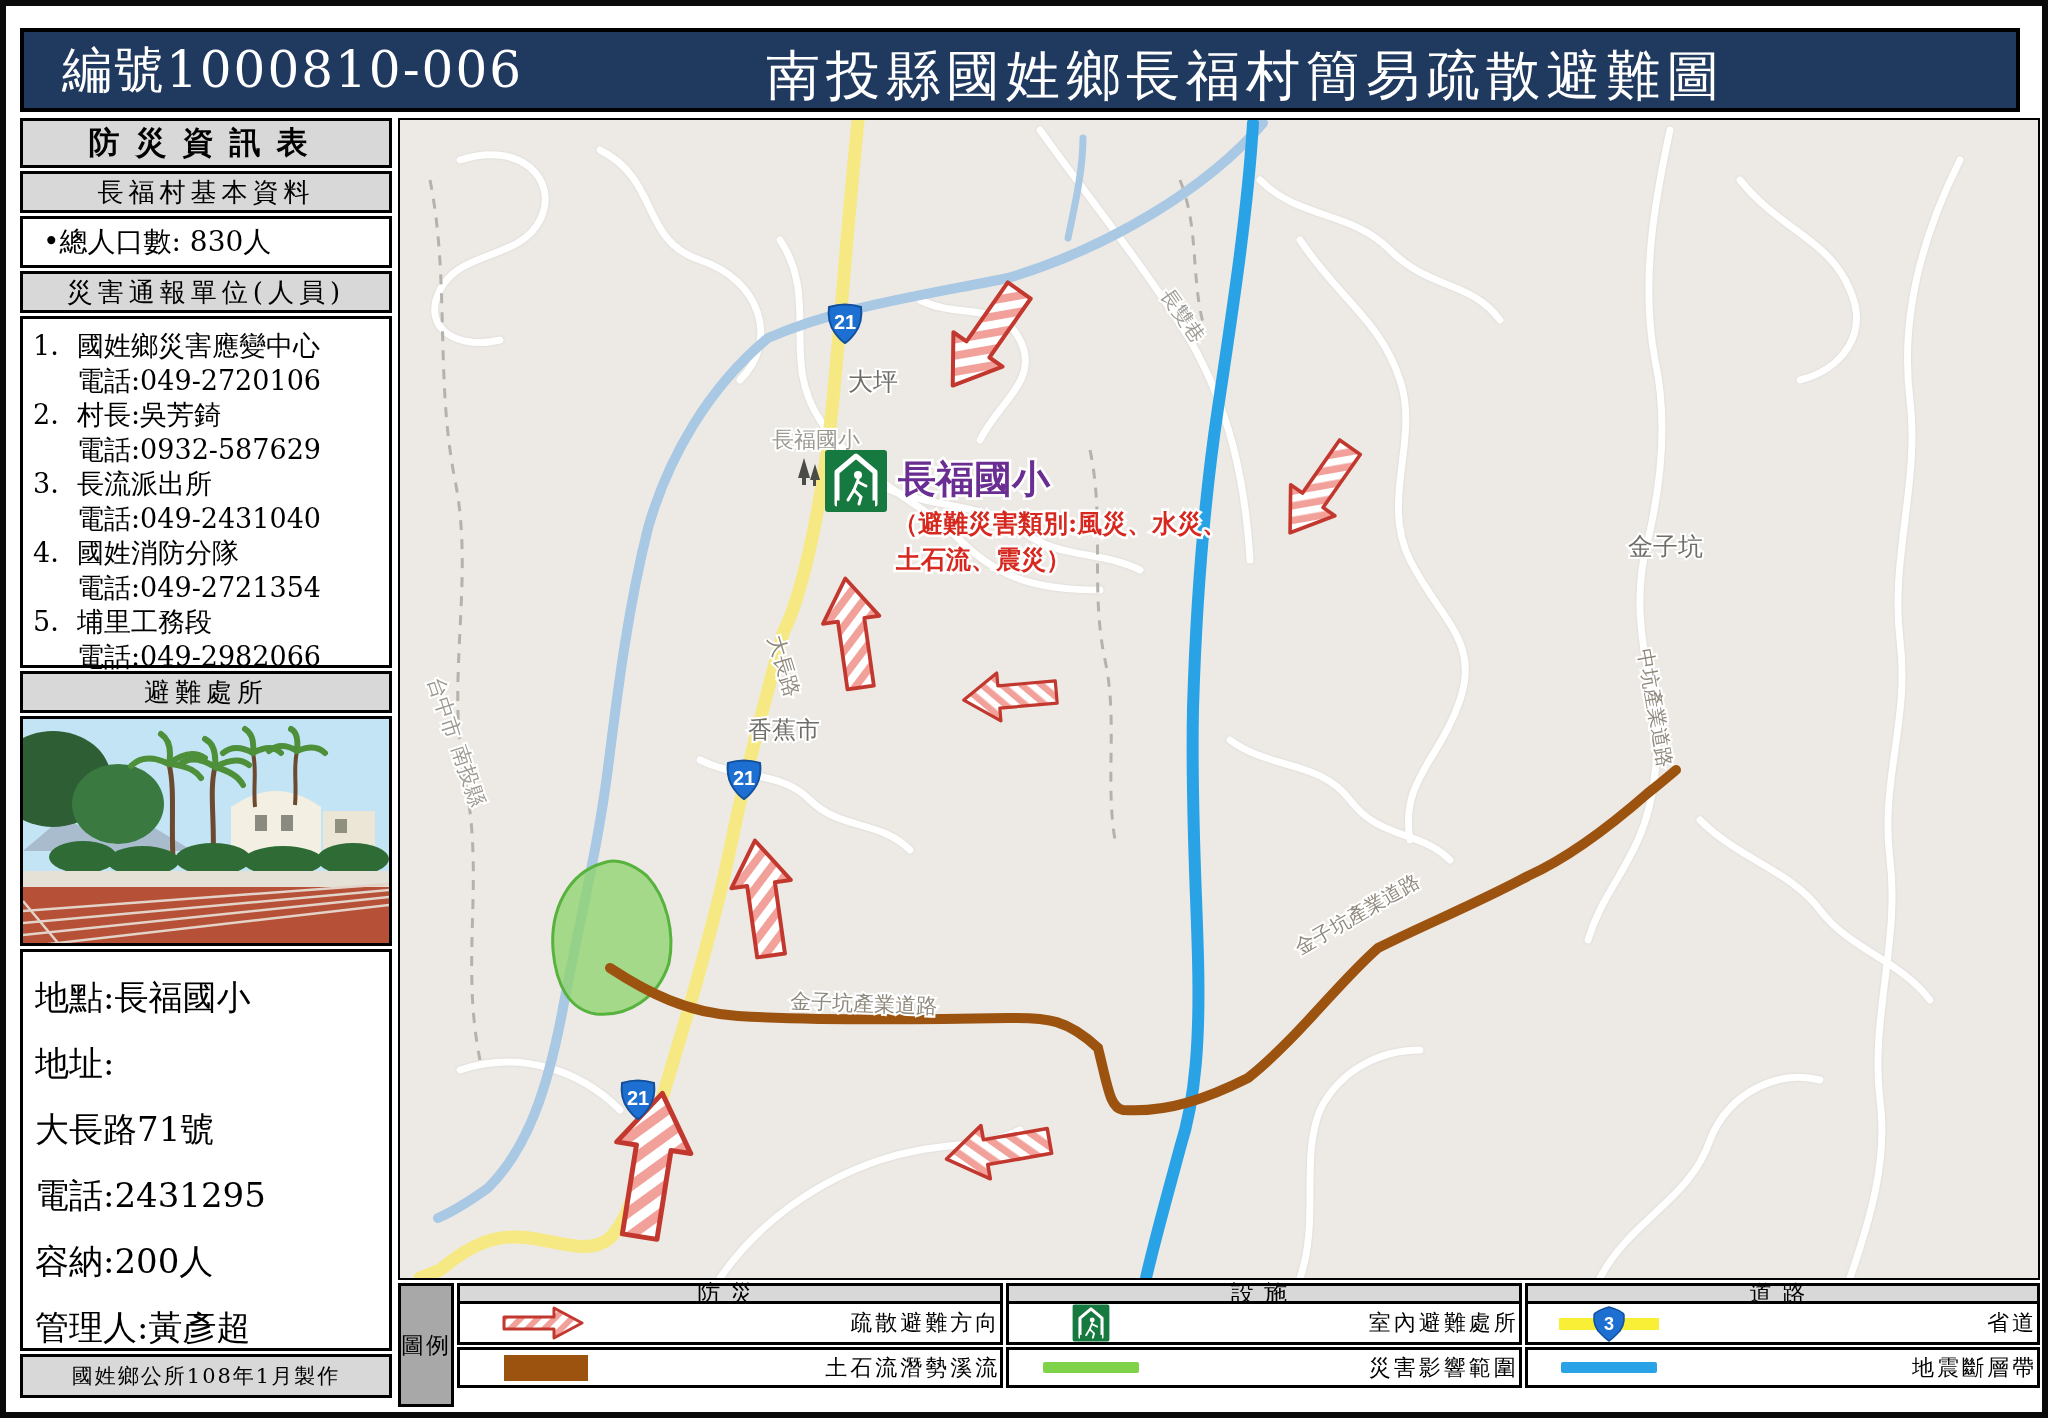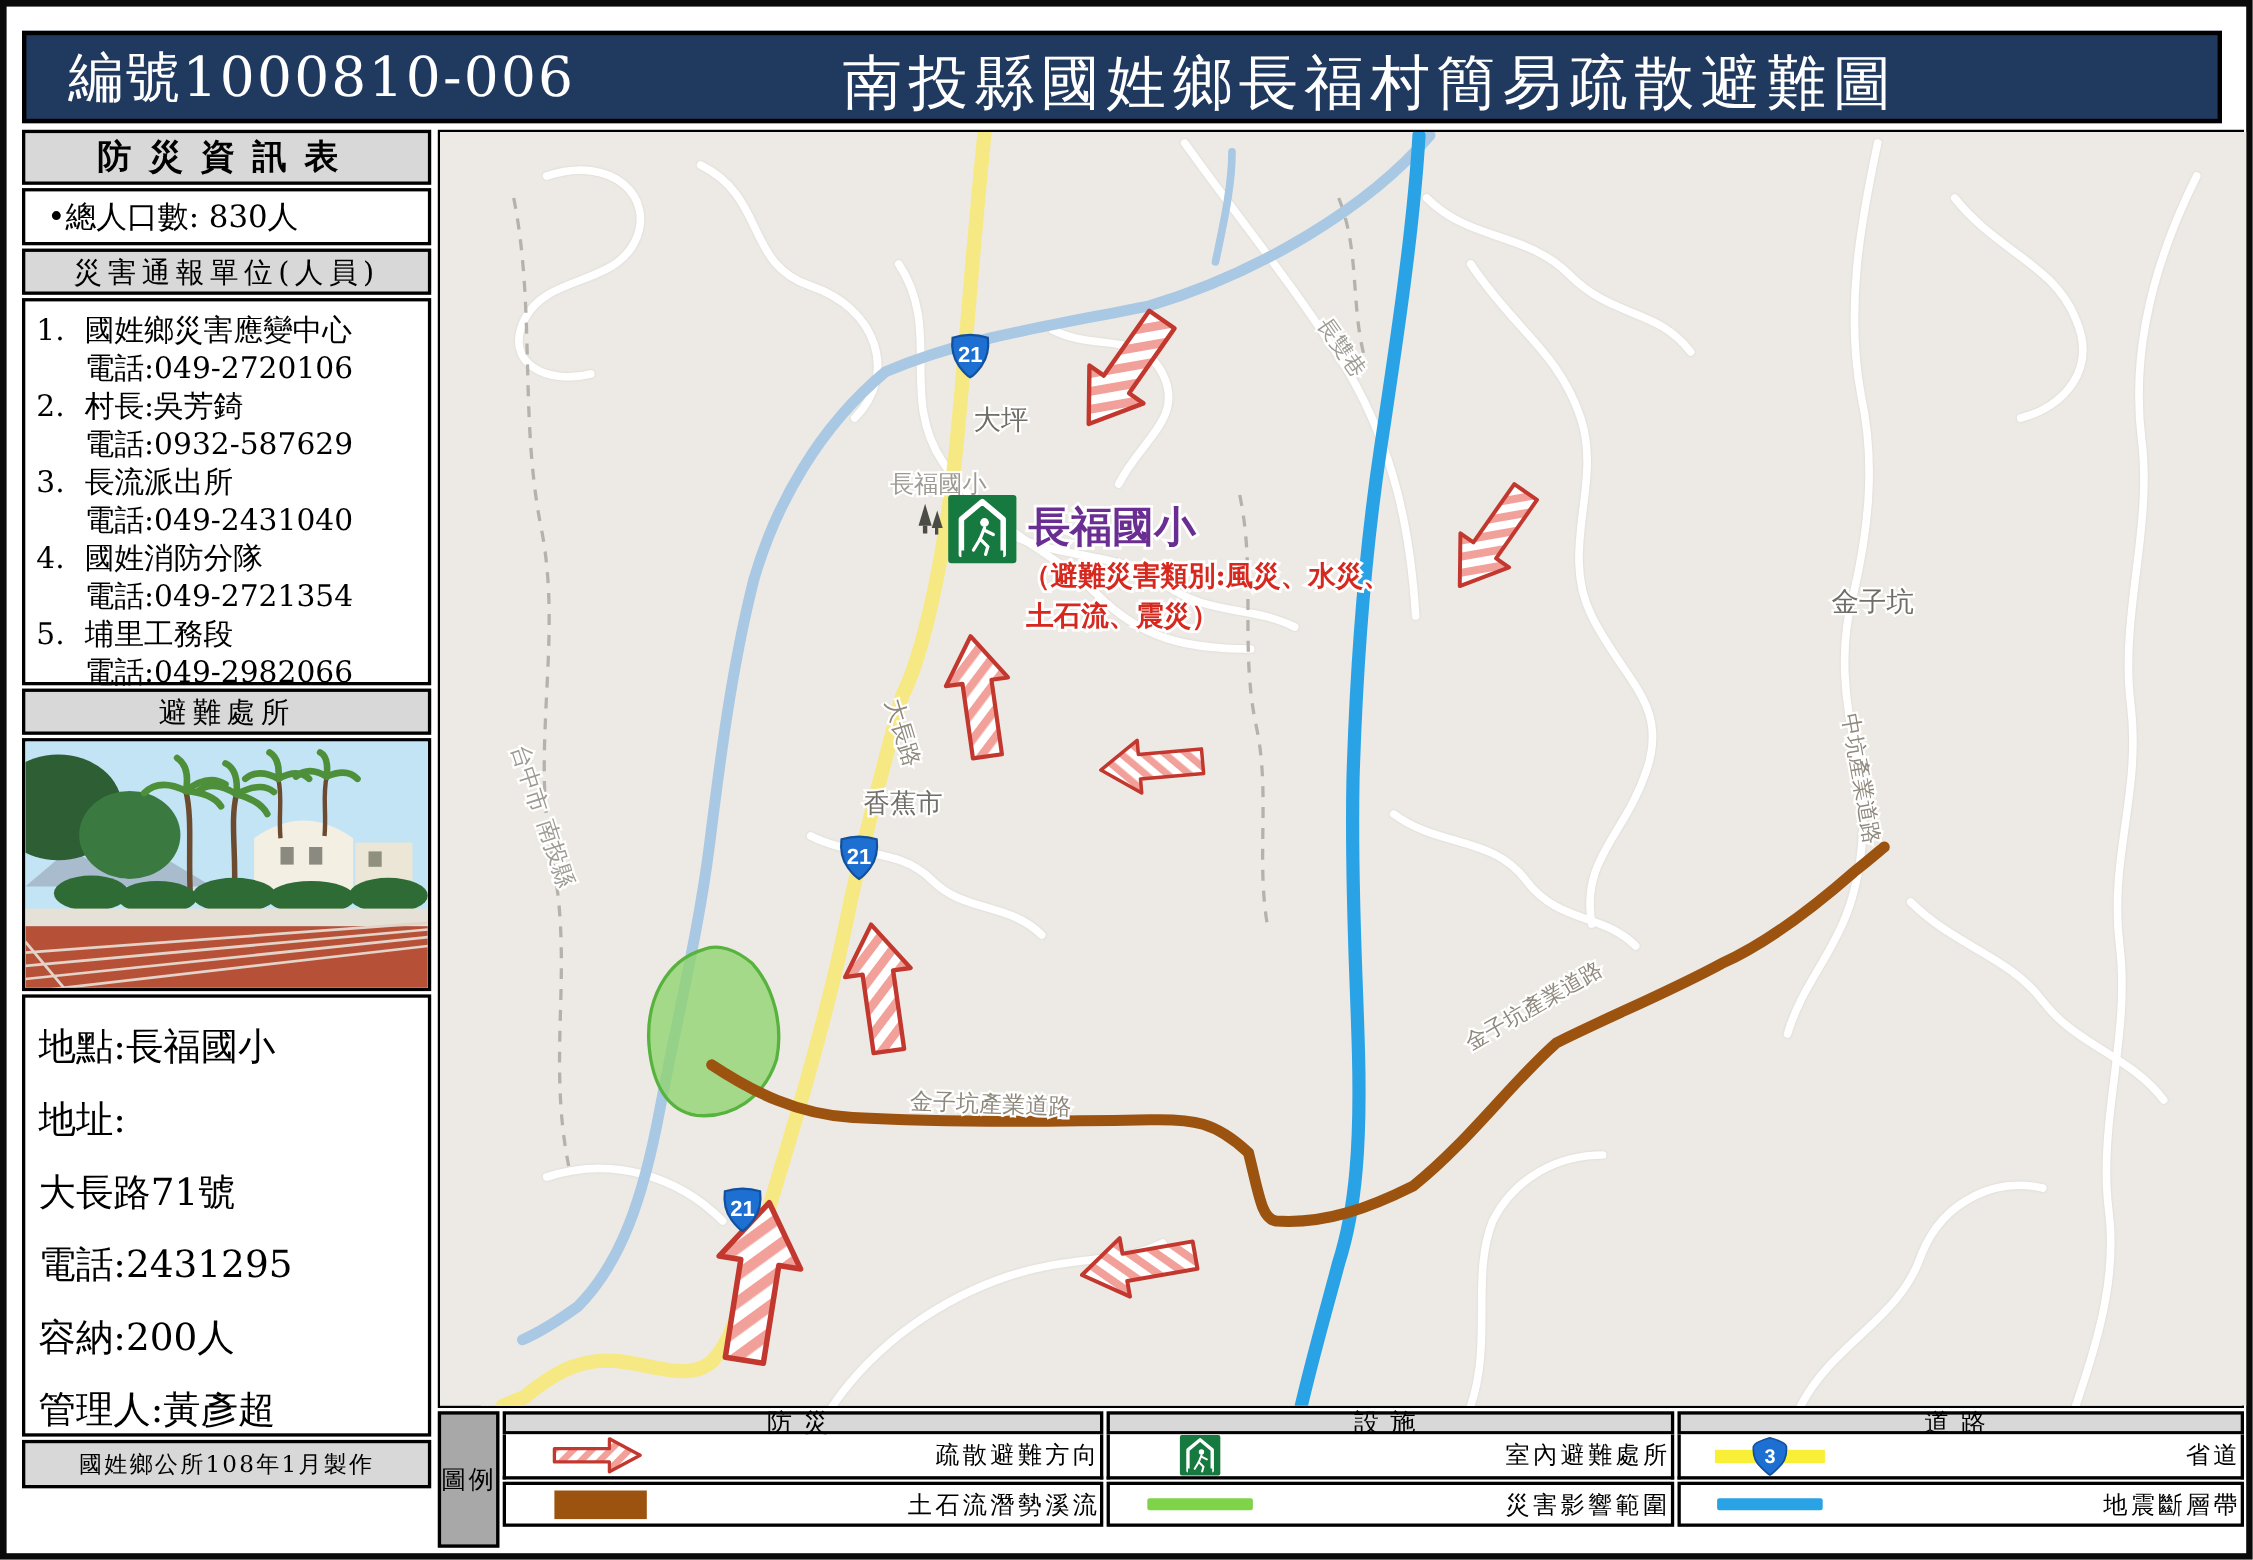--- a/index.html
+++ b/index.html
@@ -18,21 +18,21 @@
   .sb-h{height:42px;font-size:26px;letter-spacing:5px;}
   .sb-pop{height:52px;font-size:28px;display:flex;align-items:center;padding-left:20px;text-align:center;}
   .sb-units{height:352px;font-size:27px;padding:10px 4px 0 10px;line-height:34.5px;}
   .unit-row{display:flex;}
   .unit-no{width:44px;flex:none;}
   .unit-phone{padding-left:44px;}
   .sb-photo{height:230px;padding:0;overflow:hidden;}
   .sb-info{height:402px;font-size:34px;line-height:66px;padding:12px 0 0 12px;}
   .sb-footer{height:44px;font-size:21px;letter-spacing:2px;margin-bottom:0;}
   
-  .map{position:absolute;left:392px;top:112px;width:1642px;height:1162px;border:2px solid #000;box-sizing:border-box;background:#edeae5;padding-left:37px;}
+  .map{position:absolute;left:392px;top:112px;width:1642px;height:1162px;border:2px solid #000;box-sizing:border-box;background:#edeae5;}
   .map svg{display:block;}
   .roads{filter:drop-shadow(0 0 1px #d5d2cc);}
   
   .legend{position:absolute;left:392px;top:1277px;width:1642px;height:124px;display:flex;box-sizing:border-box;}
   .legend-key{width:56px;background:#a8a8a8;border:3px solid #000;box-sizing:border-box;display:flex;align-items:center;justify-content:center;
               font-size:23px;letter-spacing:2px;}
   .legend-col{display:flex;flex-direction:column;margin-left:3px;flex:1;}
   .legend-col.c1{flex:1.06;}
   .lg-h{height:21px;background:#d8d8d8;border:3px solid #000;box-sizing:border-box;display:flex;align-items:center;justify-content:center;
         font-size:23px;letter-spacing:10px;}
@@ -49,20 +49,21 @@
 
 <div class="page">
 
   <div class="header">
     <span class="doc-number">編號1000810-006</span>
     <span class="map-title">南投縣國姓鄉長福村簡易疏散避難圖</span>
   </div>
 
   <div class="sidebar">
     <div class="sb gray sb-title">防災資訊表</div>
+    <div class="sb gray sb-h">長福村基本資料</div>
     <div class="sb sb-pop">•總人口數: 830人</div>
     <div class="sb gray sb-h">災害通報單位(人員)</div>
 
     <div class="sb sb-units">
       <div class="unit-row">
         <span class="unit-no">1.</span>
         <span>國姓鄉災害應變中心</span>
       </div>
       <div class="unit-phone">電話:049-2720106</div>
       <div class="unit-row">

